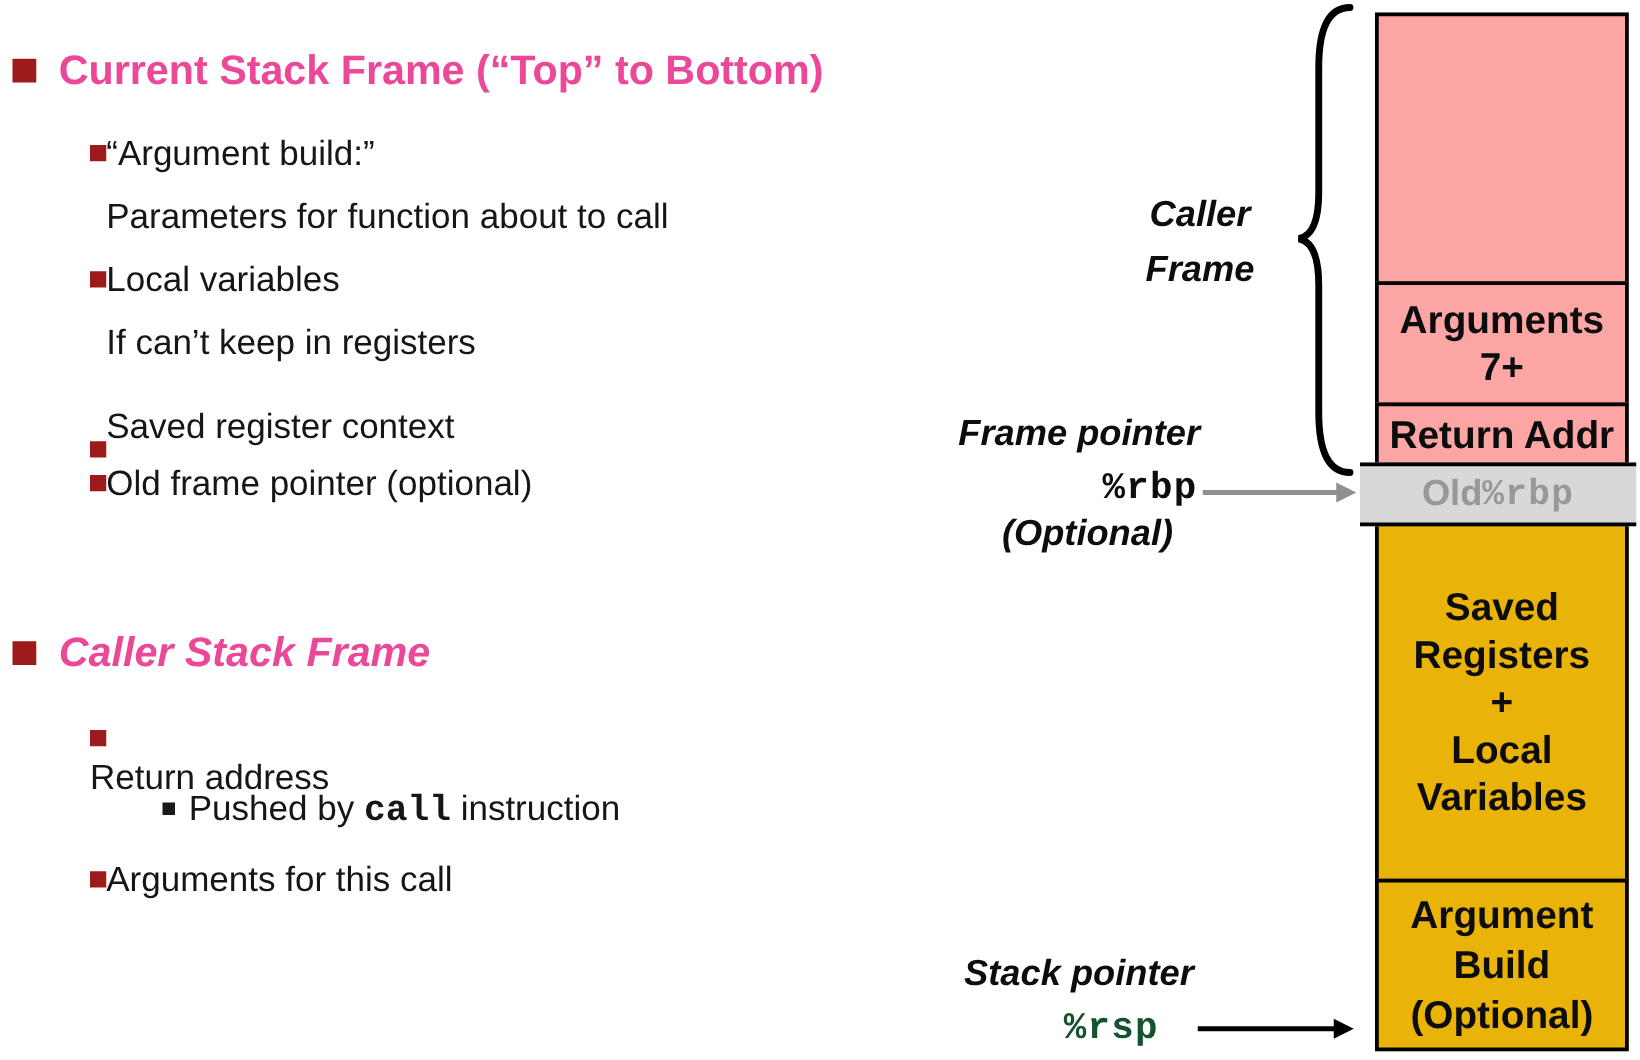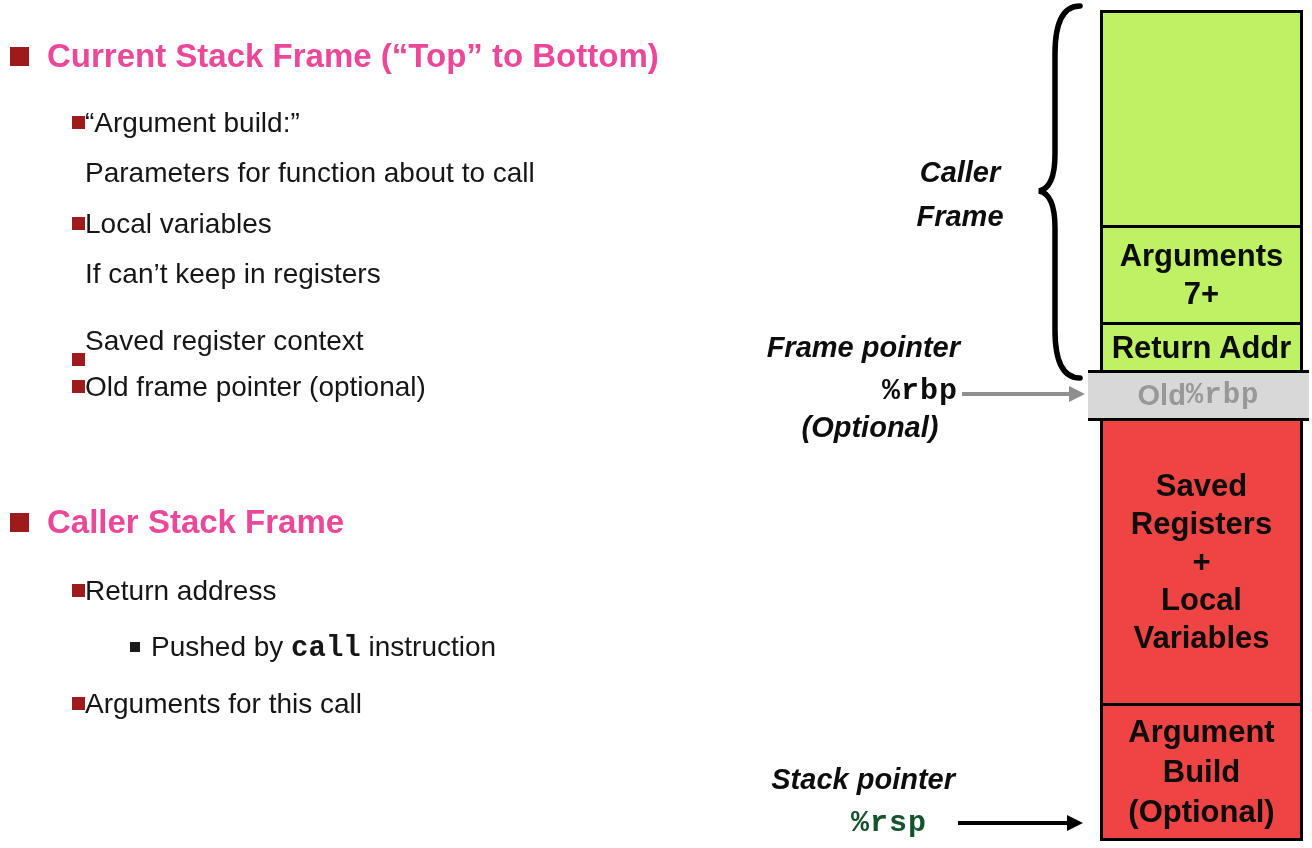--- a/index.html
+++ b/index.html
@@ -18,22 +18,22 @@
   .mono{font-family:"Liberation Mono","DejaVu Sans Mono",monospace;font-weight:bold;}
   
   .dlabel{font-size:29px;font-weight:bold;line-height:30px;color:#0d0d0d;font-style:italic;}
   .reg{font-family:"Liberation Mono","DejaVu Sans Mono",monospace;font-weight:bold;font-size:30px;letter-spacing:1px;}
   
   .row{
     box-sizing:border-box;border:3px solid #000000;left:1100px;width:203px;
     display:flex;flex-direction:column;justify-content:center;align-items:center;
     font-size:31px;font-weight:bold;color:#0d0d0d;text-align:center;
   }
-  .fill-light{background:#bef264;}
-  .fill-lav{background:#ef4444;}
+  .fill-light{background:#fca5a5;}
+  .fill-lav{background:#eab308;}
   .row-old{
     box-sizing:border-box;left:1088px;width:221px;height:51px;
     border-top:3px solid #000000;border-bottom:3px solid #000000;background:#d8d8d8;
     display:flex;justify-content:center;align-items:center;
     font-size:29px;font-weight:bold;color:#999899;z-index:5;
   }
   .row-old .reg{font-size:29px;color:#999899;}
 </style>
 </head>
 <body>
@@ -60,26 +60,26 @@
   <div class="abs li2" style="top:316px;align-items:flex-end;">
     <span class="sq2"></span>
     <span>Saved register context</span>
   </div>
 
   <div class="abs li2" style="top:362px;">
     <span class="sq2"></span>
     <span>Old frame pointer (optional)</span>
   </div>
 
-  <div class="abs h1" style="top:500px;left:10px;width:700px;">
+  <div class="abs h1" style="top:500px;left:10px;width:700px;font-style:italic;">
     <span class="sq1"></span>
     <span>Caller Stack Frame</span>
   </div>
 
-  <div class="abs li2" style="top:566px;">
+  <div class="abs li2" style="top:566px;flex-direction:column;">
     <span class="sq2"></span>
     <span>Return address</span>
   </div>
 
   <div class="abs li3" style="top:622px;">
     <span class="sq3"></span>
     <span><span>Pushed by </span><span class="mono" style="font-size:29px;">call</span><span> instruction</span></span>
   </div>
 
   <div class="abs li2" style="top:679px;">

